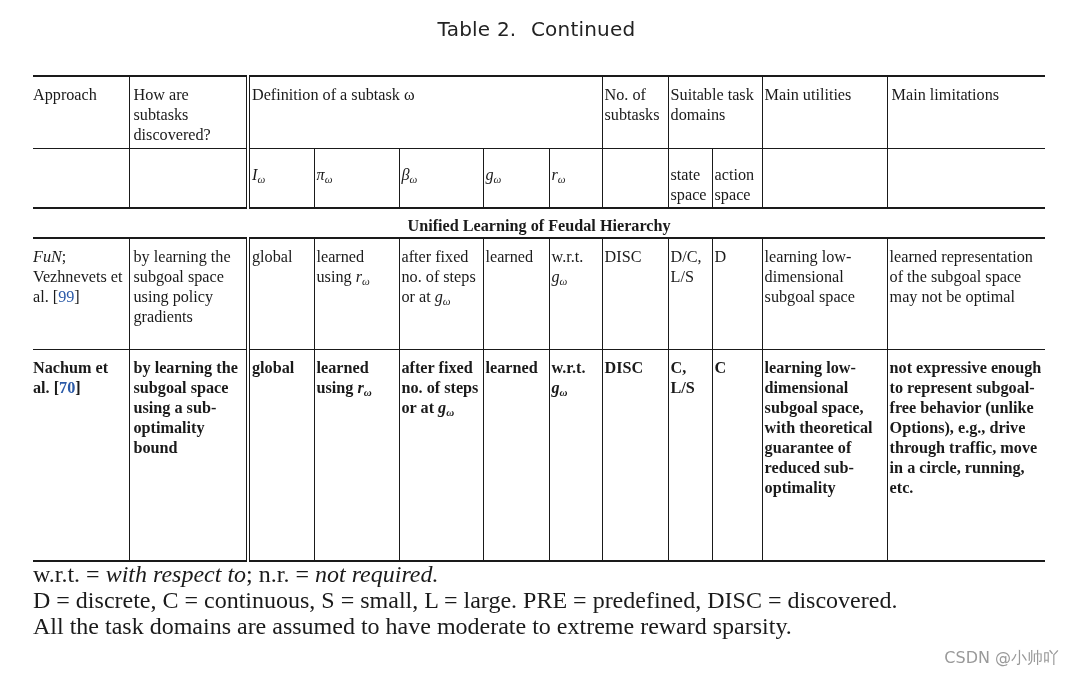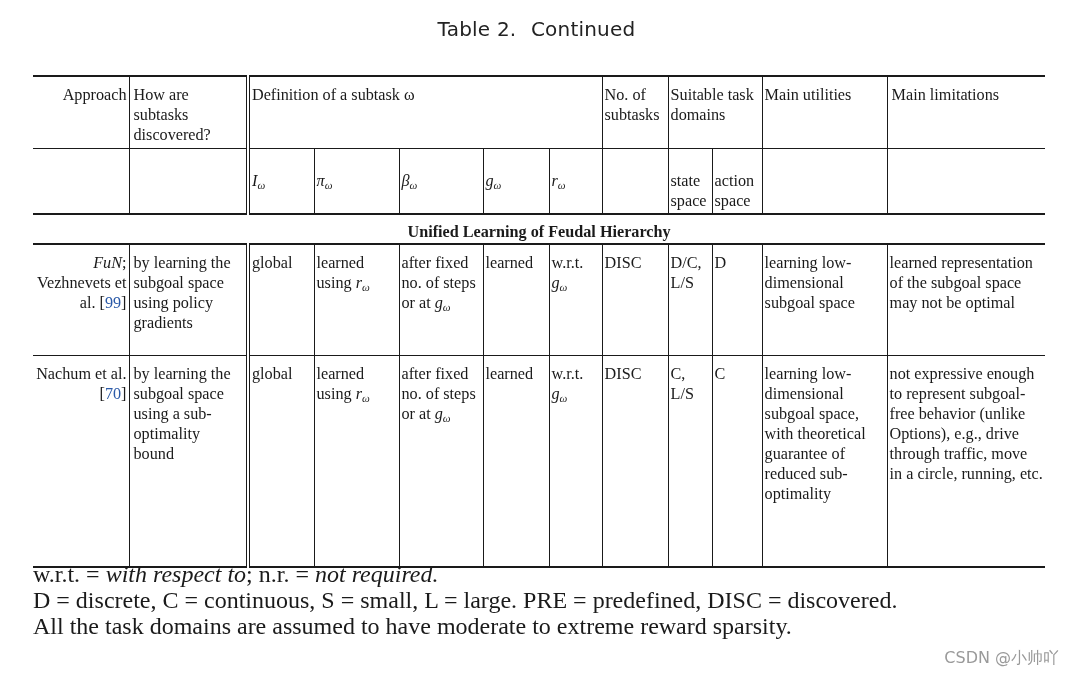--- a/index.html
+++ b/index.html
@@ -39,39 +39,39 @@
     line-height: 20px;
   }
   .tbl td {
     vertical-align: top;
     padding: 8px 2px 2px 2px;
     border-left: 1px solid #1a1a1a;
     border-right: 1px solid #1a1a1a;
     word-wrap: break-word;
     overflow: hidden;
   }
-  .tbl td.first { border-left: none; padding-left: 0; text-align: right; }
+  .tbl td.first { border-left: none; padding-left: 0; }
   .tbl td.last { border-right: none; }
   .tbl td.dbl-right { border-right: 4px double #1a1a1a; }
   .tbl tr.top-rule td { border-top: 2px solid #1a1a1a; }
   .tbl tr.sub-rule td { border-top: 1px solid #1a1a1a; }
   .tbl tr.head1 td { height: 61px; }
-  .tbl tr.head2 td { height: 40px; padding-top: 22px; margin-left: 32px; }
+  .tbl tr.head2 td { height: 40px; padding-top: 16px; margin-left: 32px; }
   .tbl tr.section td {
     border-top: 2px solid #1a1a1a;
     border-left: none; border-right: none;
     text-align: center;
     font-weight: bold;
     height: 21px;
     padding-top: 7px;
     padding-bottom: 0;
     margin-top: 19px;
   }
   .tbl tr.row1 td { border-top: 2px solid #1a1a1a; height: 100px; }
-  .tbl tr.row2 td { border-top: 1px solid #1a1a1a; height: 200px; border-bottom: 2px solid #1a1a1a; }
+  .tbl tr.row2 td { border-top: 1px solid #1a1a1a; height: 200px; border-bottom: 2px solid #1a1a1a; font-weight: bold; }
   .center { }
   .it { font-style: italic; }
   .sub { font-size: 11px; font-style: italic; vertical-align: -3px; }
   .cite { color: #2b5aa8; }
   .notes {
     position: absolute;
     left: 33px;
     top: 561px;
     font-size: 24px;
     line-height: 26px;

